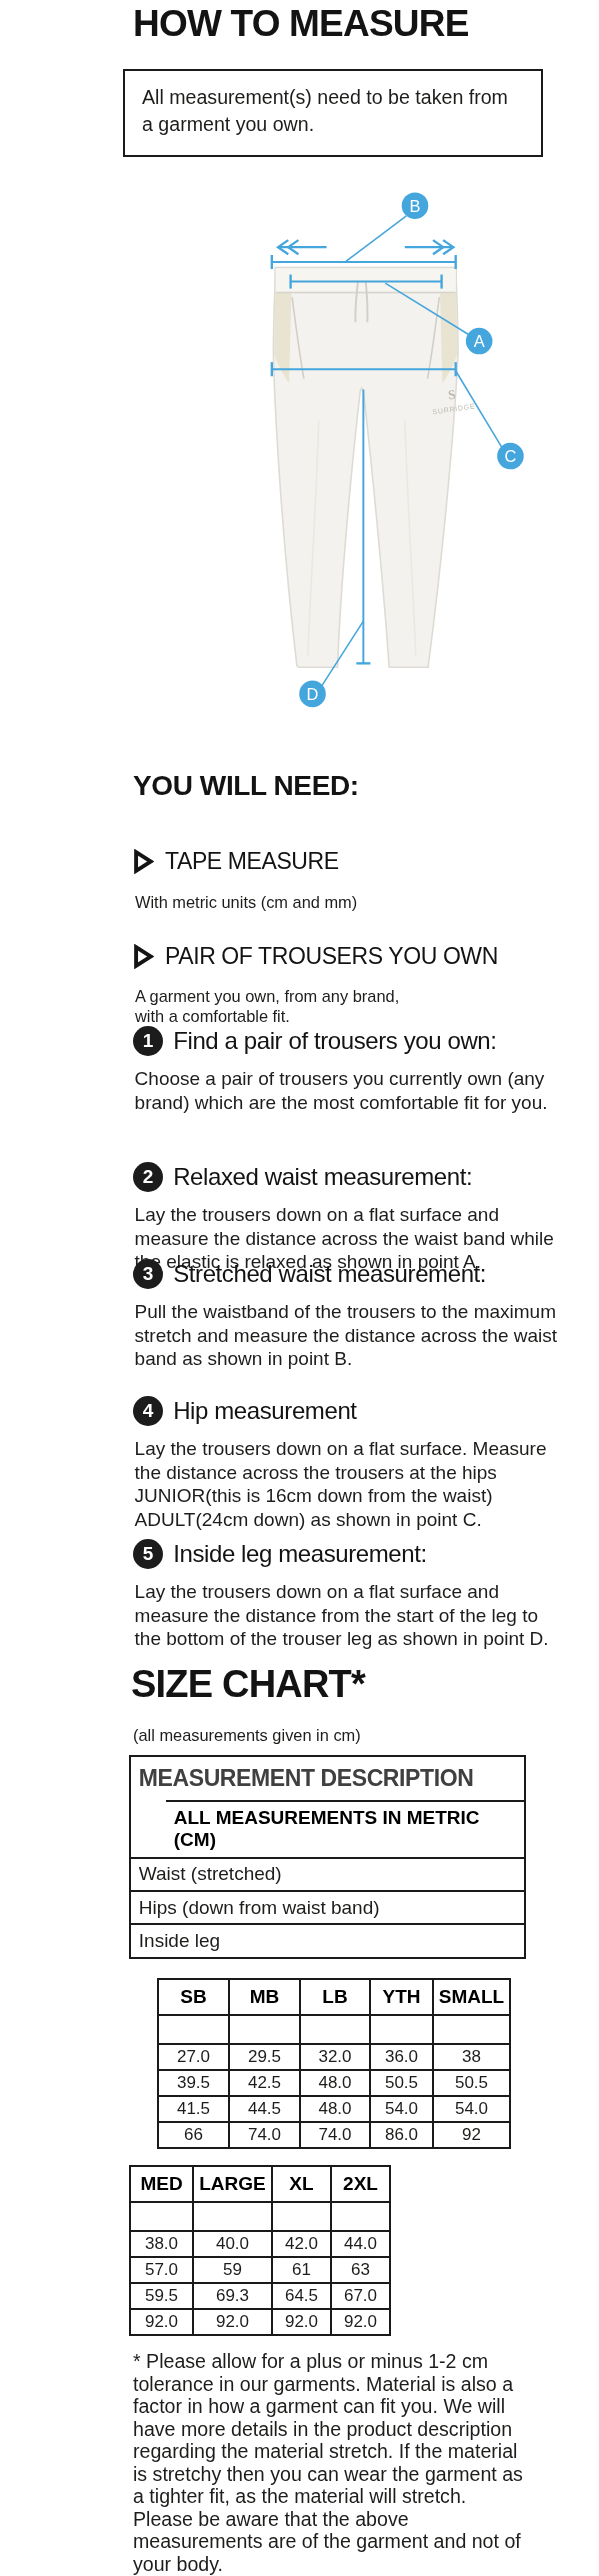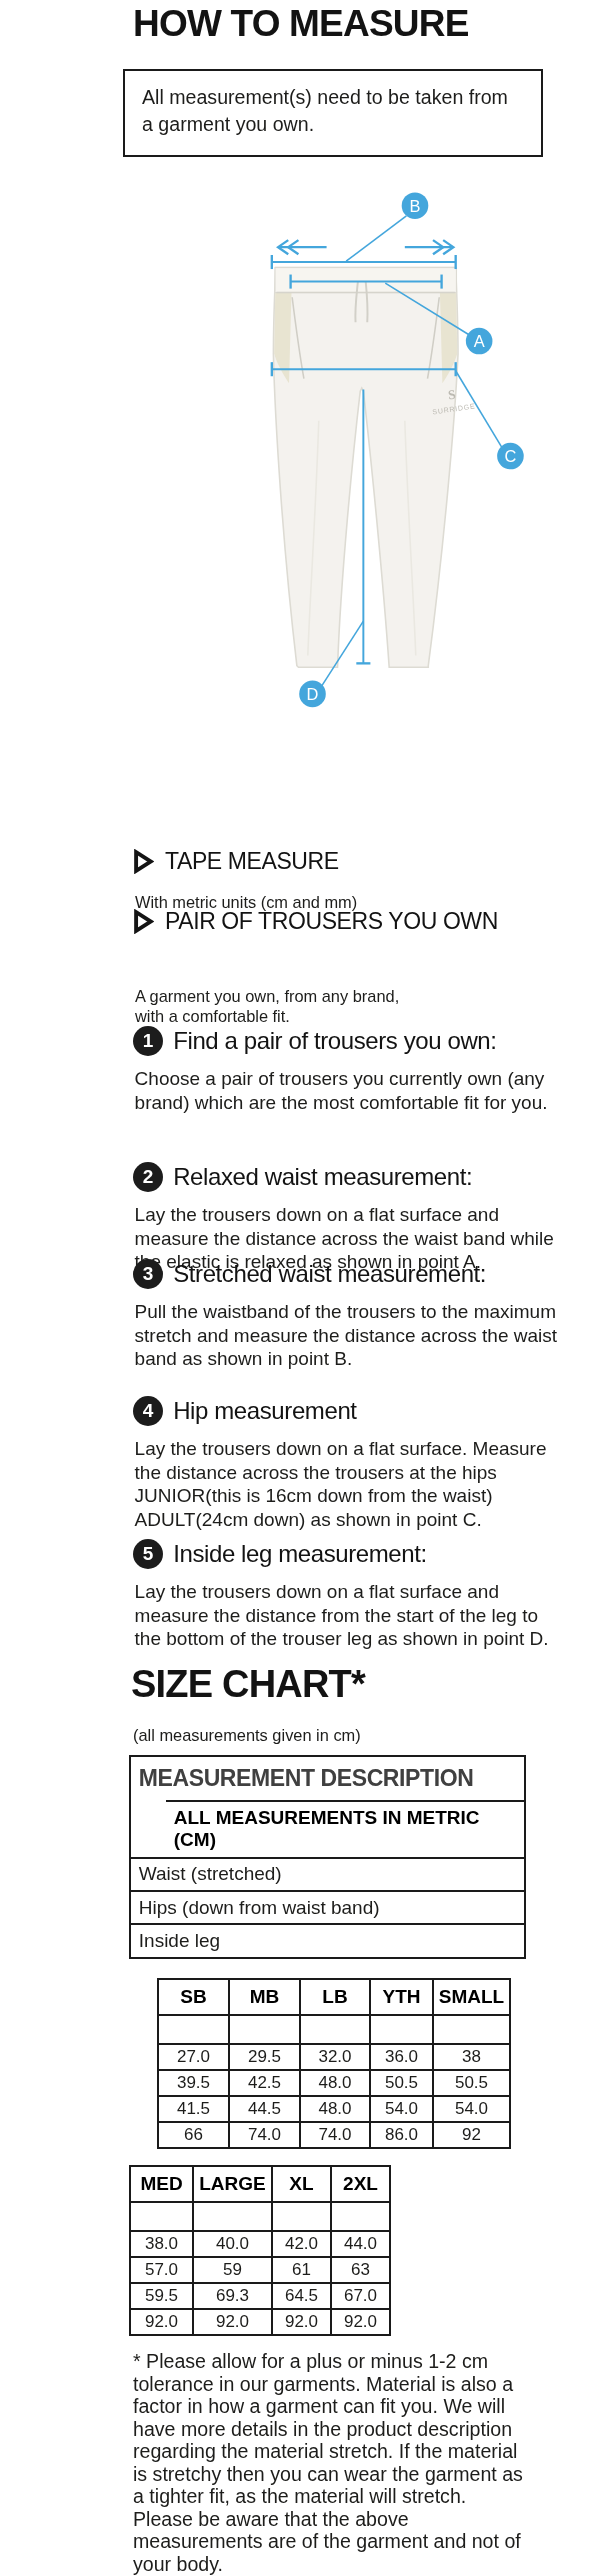--- a/index.html
+++ b/index.html
@@ -13,21 +13,21 @@
   
   .notice-box{left:123px;top:69px;width:420px;height:88px;border:2.3px solid #1a1a1a;box-sizing:border-box;
     padding:13.3px 17px;}
   .notice-box p{margin:0;font-size:19.6px;line-height:26.6px;max-width:374px;}
   
   .diagram{left:131px;top:186px;width:399px;height:526px;}
   
   .ywn-heading{left:133px;top:770px;font-size:28px;font-weight:600;letter-spacing:-0.4px;margin:0;color:#131313;}
   .need-item-row{display:flex;align-items:center;gap:11px;}
   .need-row-1{left:133px;top:848px;}
-  .need-row-2{left:133px;top:908px;justify-content:space-between;}
+  .need-row-2{left:133px;top:943px;justify-content:space-between;}
   .need-title{font-size:23px;letter-spacing:-0.4px;color:#131313;}
   .need-desc{margin:0;font-size:16.4px;line-height:20.3px;max-width:266px;color:#1d1d1b;}
   .need-desc-1{left:135px;top:892px;}
   .need-desc-2{left:135px;top:986px;}
   
   .step{left:133px;width:438px;}
   .step-1{top:1026px;} .step-2{top:1162px;} .step-3{top:1259px;} .step-4{top:1396px;} .step-5{top:1539px;}
   .step-head{display:flex;align-items:center;gap:10.2px;}
   .step-num{width:30px;height:30px;border-radius:50%;background:#1c1c1c;color:#fff;font-weight:bold;
     font-size:19px;display:flex;align-items:center;justify-content:center;flex:0 0 30px;}
@@ -133,20 +133,21 @@
       </g>
       <g fill="#ffffff" font-size="21" text-anchor="middle">
         <text x="363" y="32.5">B</text>
         <text x="445" y="205.5">A</text>
         <text x="485" y="352.5">C</text>
         <text x="232" y="656.5">D</text>
       </g>
     </svg>
   </div>
 
+  <h2 class="abs ywn-heading">YOU WILL NEED:</h2>
 
   <div class="abs need-item-row need-row-1">
     <svg width="21" height="25" viewBox="0 0 27 32">
       <path d="M4,4 L23,16 L4,28 Z" fill="none" stroke="#141414" stroke-width="5"></path>
     </svg>
     <span class="need-title">TAPE MEASURE</span>
   </div>
   <p class="abs need-desc need-desc-1">With metric units (cm and mm)</p>
 
   <div class="abs need-item-row need-row-2">

